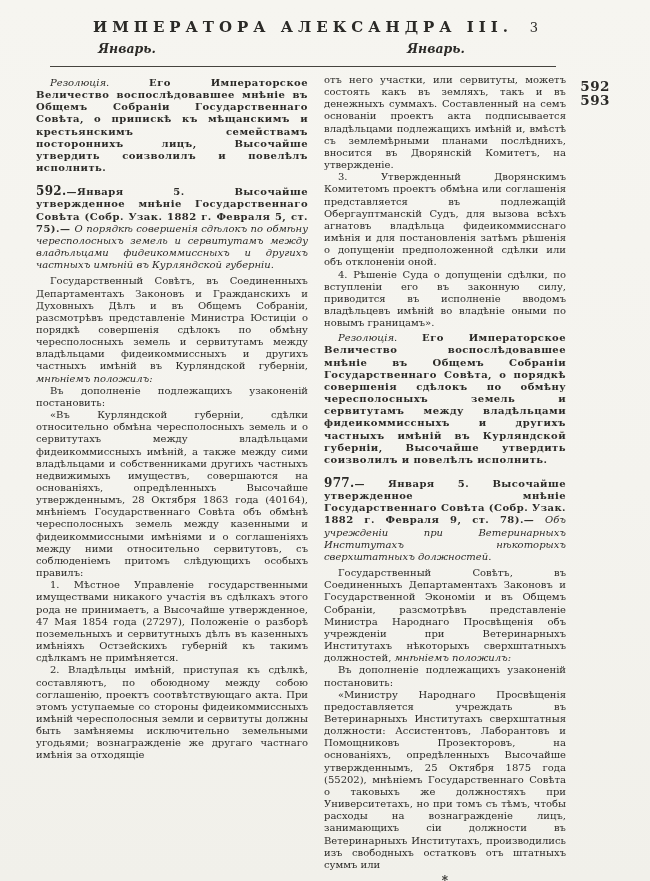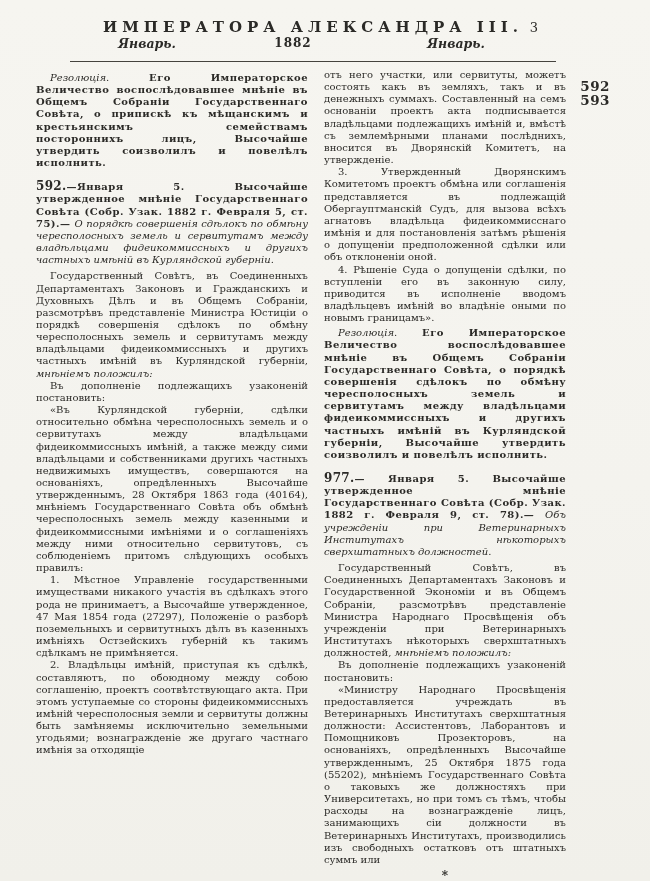--- a/index.html
+++ b/index.html
@@ -3,27 +3,27 @@
 <meta charset="utf-8">
 <style>
   * { margin:0; padding:0; box-sizing:border-box; }
   html,body { width:650px; height:881px; }
   body { background:#e9e8e4; font-family:"DejaVu Serif", serif; }
   .page {
     position:relative; width:650px; height:881px; overflow:hidden;
     background:linear-gradient(180deg,#f6f5f0 0%, #f4f3ee 55%, #f1f0ea 100%);
     color:#2b2a27;
   }
-  .header { position:relative; padding:18px 60px 0 36px; }
+  .header { position:relative; padding:18px 60px 0 16px; }
   .header-title {
     text-align:center; font-weight:700; font-size:15px; letter-spacing:5px;
     white-space:nowrap;
   }
   .page-number { position:absolute; top:20px; right:112px; font-size:13px; }
-  .date-row { position:relative; height:24px; }
+  .date-row { position:relative; height:24px; margin-top:5px; }
   .month-left  { position:absolute; left:36px;  width:150px; text-align:center;
                  font-style:italic; font-weight:700; font-size:12.5px; }
   .year-label  { position:absolute; left:0; right:40px; text-align:center;
                  font-weight:700; font-size:12px; letter-spacing:1px; }
   .month-right { position:absolute; left:345px; width:150px; text-align:center;
                  font-style:italic; font-weight:700; font-size:12.5px; }
   .rule { margin:1px 34px 0 34px; border-top:1.3px solid #45433e; }
   .margin-num {
     position:absolute; right:40px; font-weight:700; font-size:13.5px;
     letter-spacing:.5px;
@@ -48,21 +48,20 @@
 </head>
 <body>
 
 <div class="page">
 
   <div class="header">
     <div class="header-title">ИМПЕРАТОРА АЛЕКСАНДРА III.</div>
     <div class="page-number">3</div>
     <div class="date-row">
       <span class="month-left">Январь.</span>
-      <span class="year-label">1882</span>
       <span class="month-right">Январь.</span>
     </div>
     <div class="rule"></div>
   </div>
 
   <div class="margin-num margin-num-1">592</div>
   <div class="margin-num margin-num-2">593</div>
 
   <div class="columns">
     <div class="column column-left">

